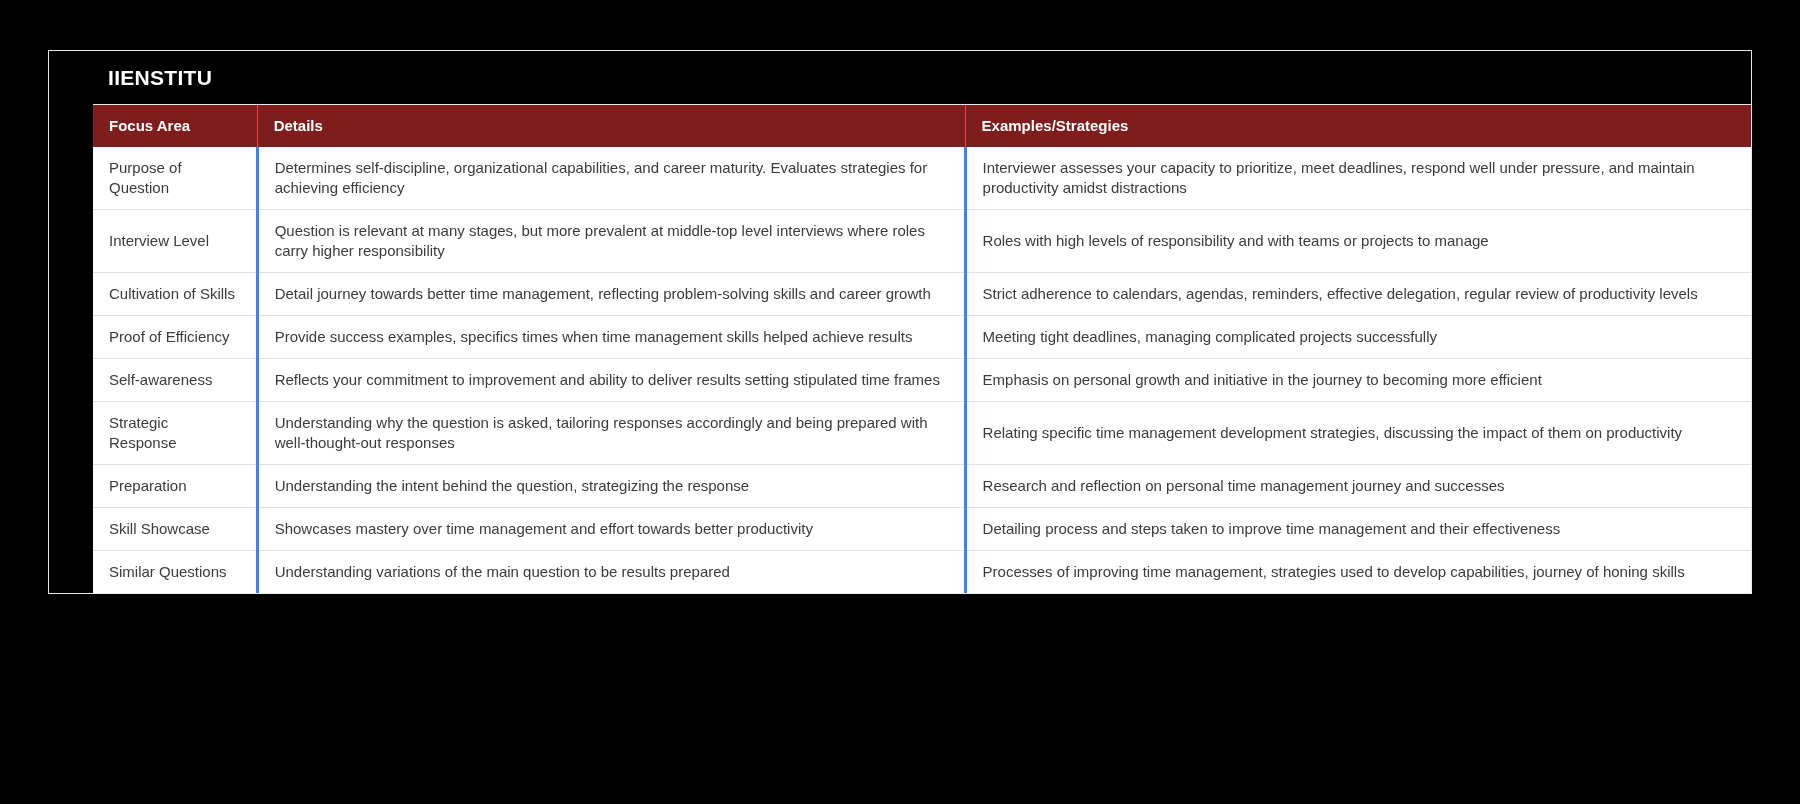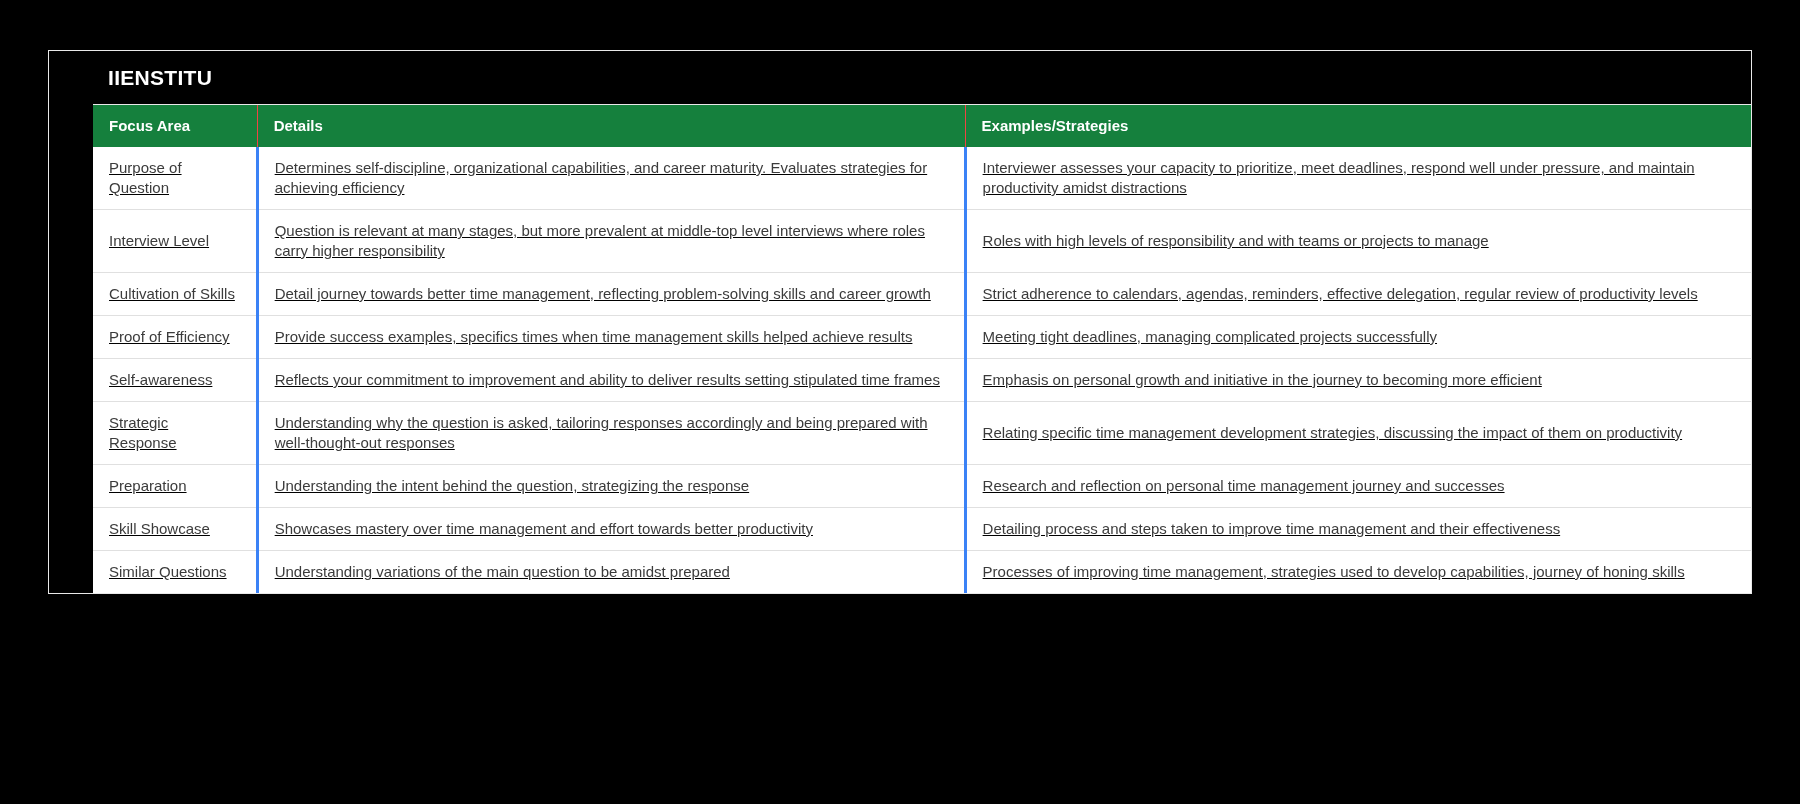--- a/index.html
+++ b/index.html
@@ -28,30 +28,30 @@
   }
   table {
     width: 100%;
     border-collapse: collapse;
     table-layout: fixed;
   }
   col.c-focus    { width: 9.9%; }
   col.c-details  { width: 42.7%; }
   col.c-examples { width: 47.4%; }
   thead th {
-    background: #15803d;
+    background: #7f1d1d;
     color: #ffffff;
     text-align: left;
     font-size: 15px;
     font-weight: 700;
     line-height: 20px;
     padding: 11px 16px;
   }
   thead th + th { border-left: 1px solid #ef4444; }
-  tbody { background: #4c1d95; text-decoration: underline; }
+  tbody { background: #4c1d95; }
   tbody td {
     font-size: 15px;
     color: #3b3b3b;
     line-height: 20px;
     padding: 11px 16px;
     vertical-align: middle;
     background: #ffffff;
     word-wrap: break-word;
   }
   tbody tr + tr td { border-top: 1px solid #e0e0e0; }
@@ -111,18 +111,18 @@
         <td>Understanding the intent behind the question, strategizing the response</td>
         <td>Research and reflection on personal time management journey and successes</td>
       </tr>
       <tr>
         <td>Skill Showcase</td>
         <td>Showcases mastery over time management and effort towards better productivity</td>
         <td>Detailing process and steps taken to improve time management and their effectiveness</td>
       </tr>
       <tr>
         <td>Similar Questions</td>
-        <td>Understanding variations of the main question to be amidst prepared</td>
+        <td>Understanding variations of the main question to be results prepared</td>
         <td>Processes of improving time management, strategies used to develop capabilities, journey of honing skills</td>
       </tr>
     </tbody>
   </table>
 </div>
 
 </body></html>

